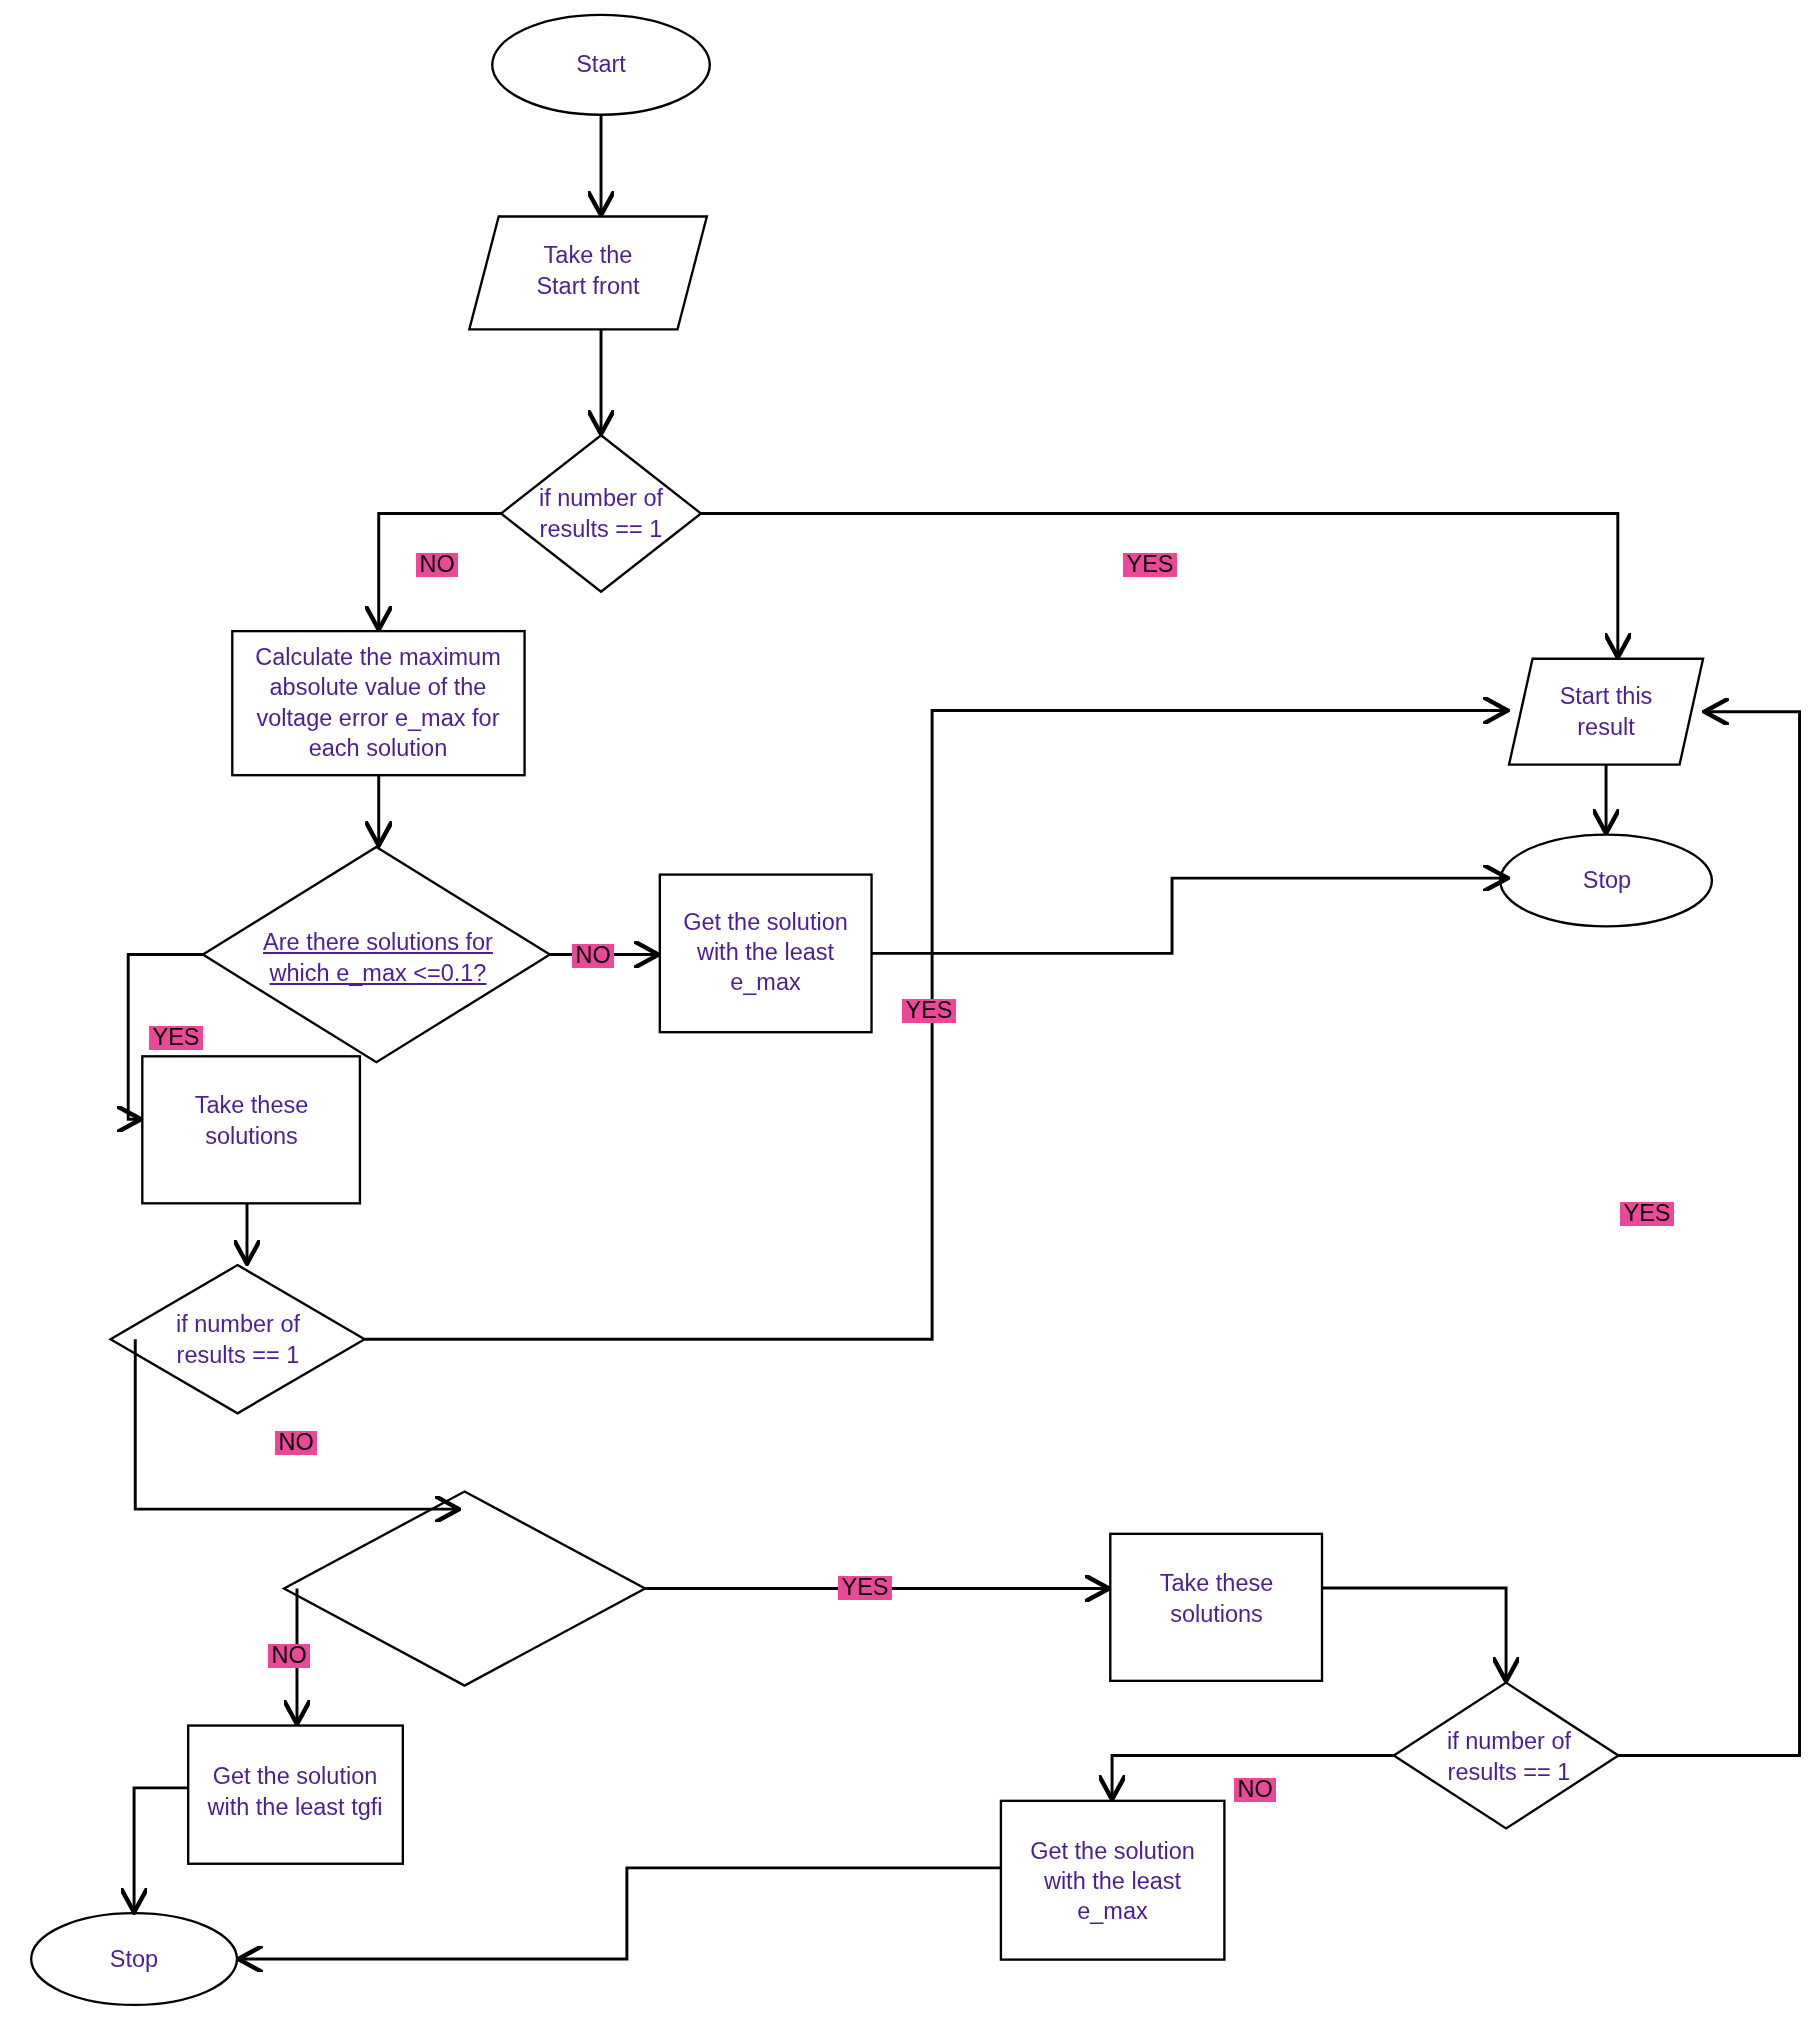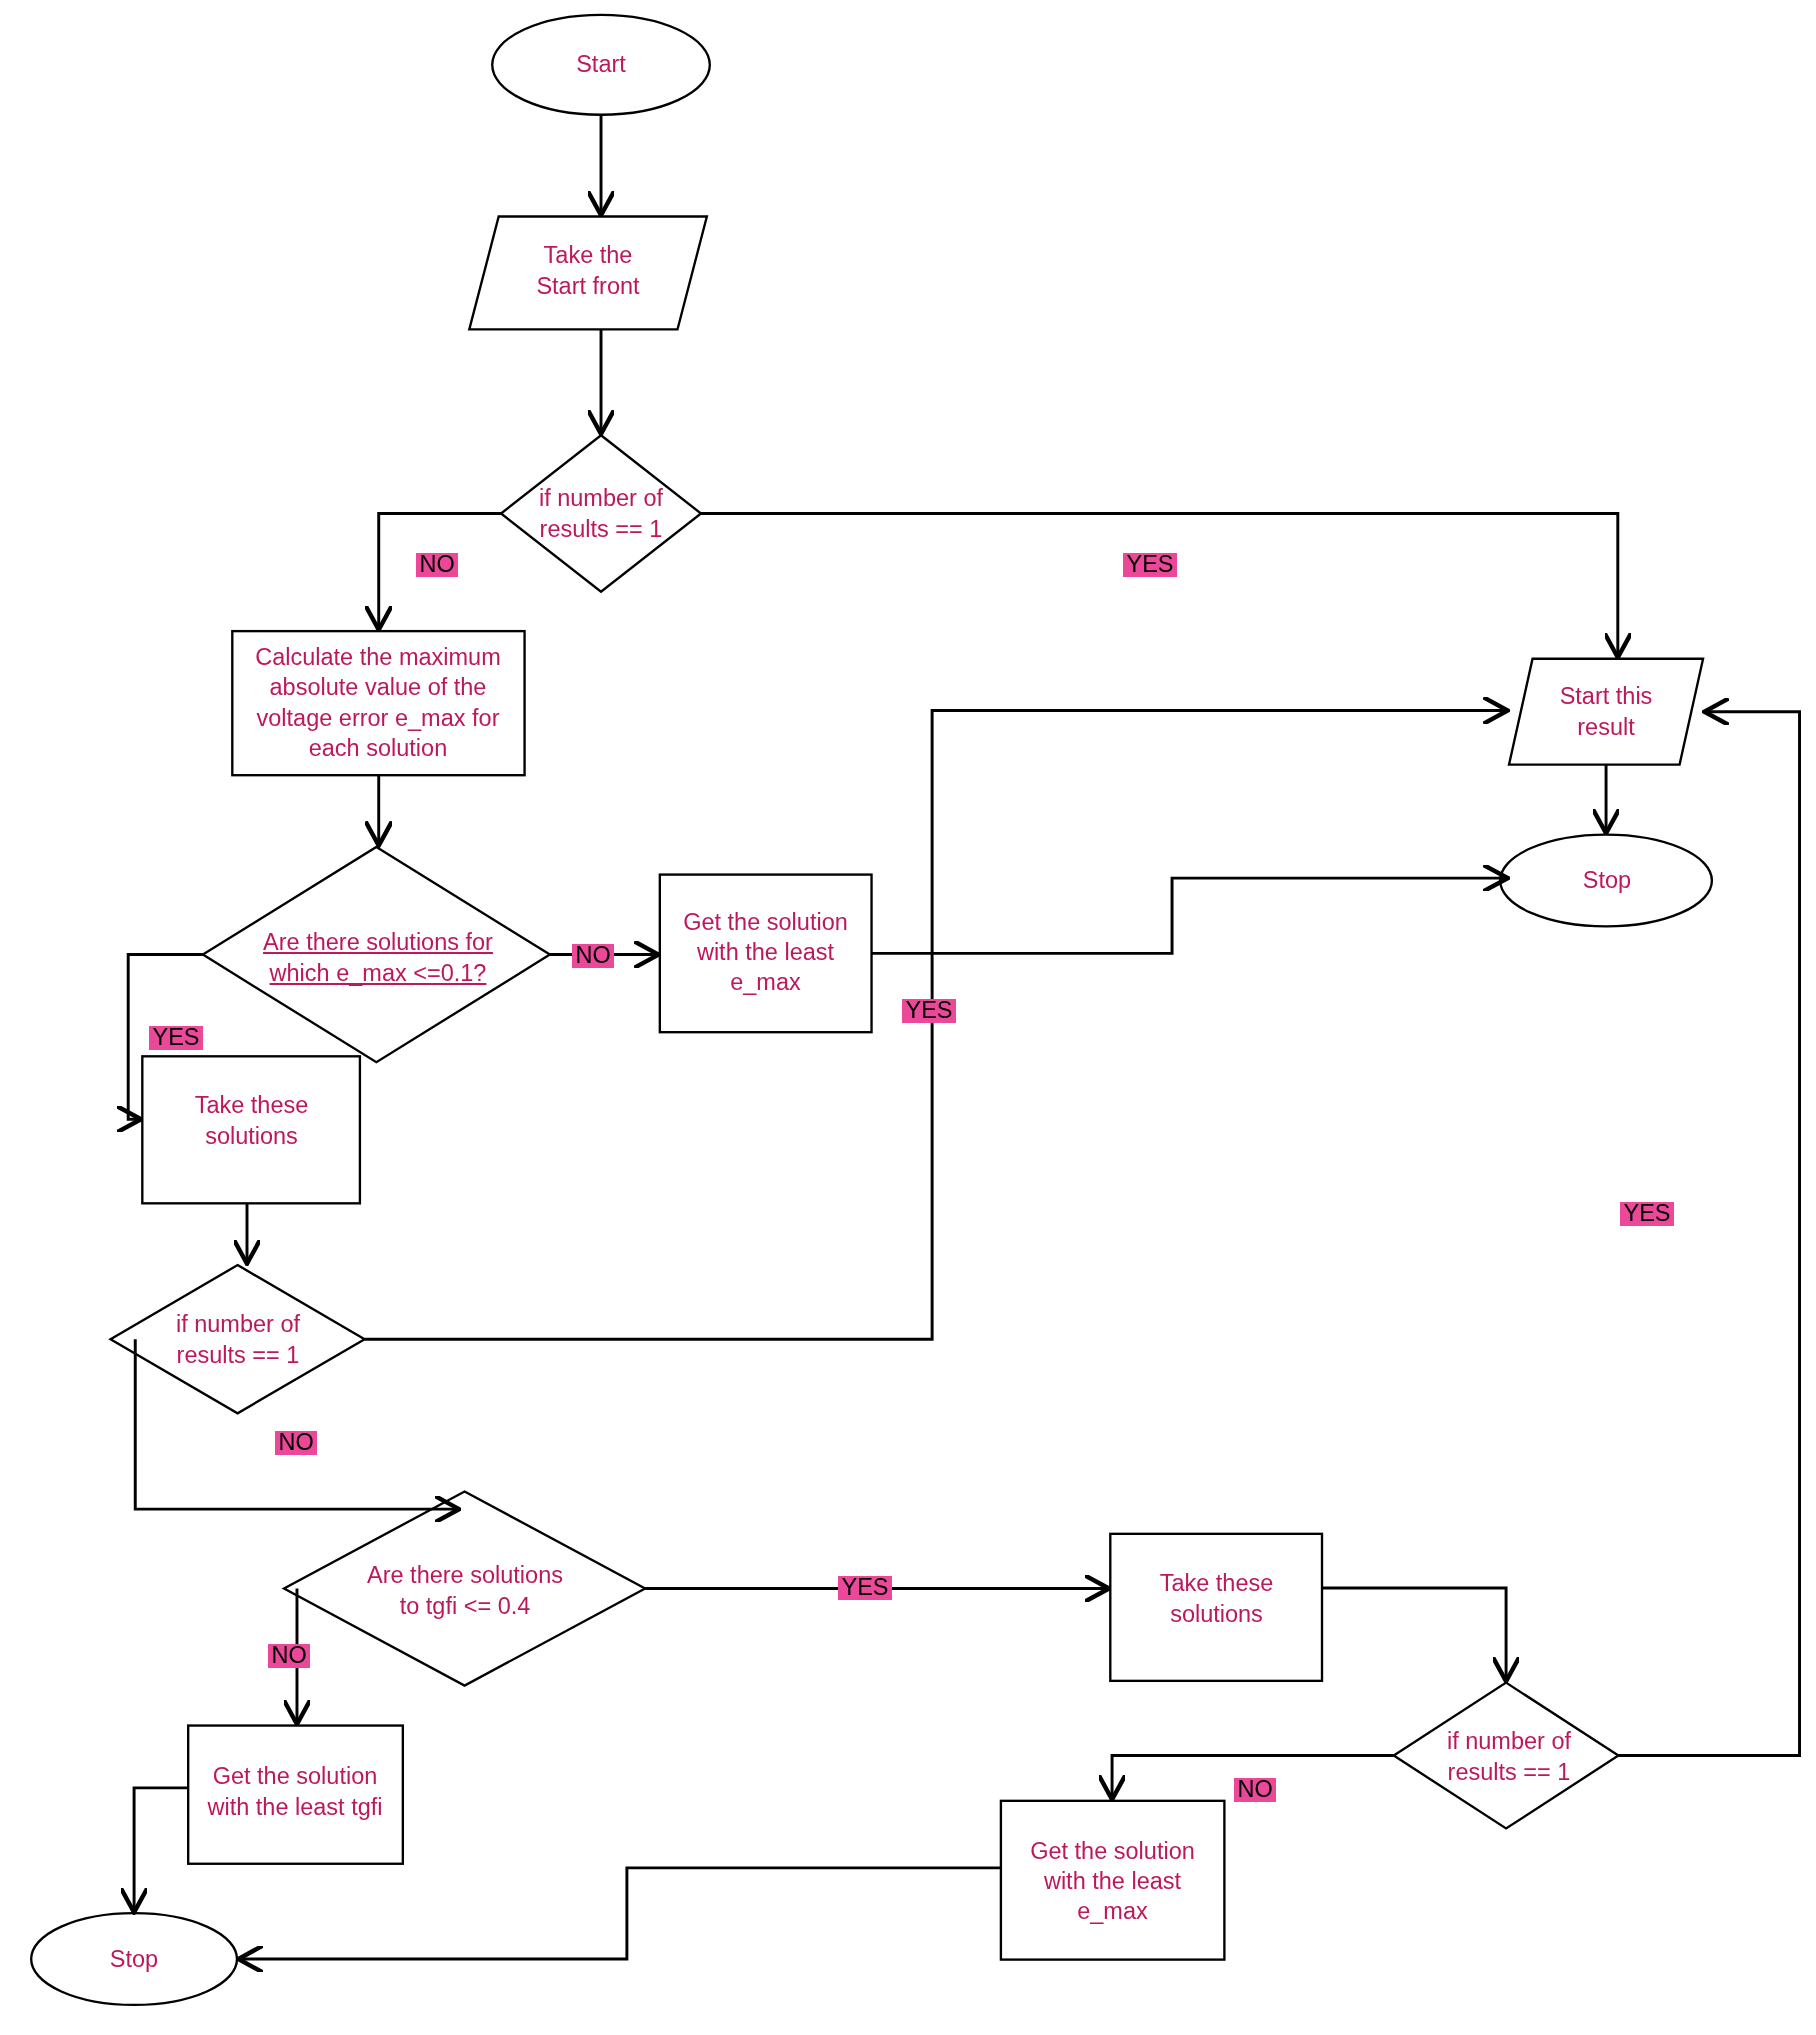--- a/index.html
+++ b/index.html
@@ -4,21 +4,21 @@
 <style>
   html,body{margin:0;padding:0;background:#ffffff;}
   body{font-family:"Liberation Sans",sans-serif;}
   #stage{position:relative;width:1816px;height:2035px;background:#ffffff;overflow:hidden;}
   svg#flow{position:absolute;left:0;top:0;width:1816px;height:2035px;}
   .shape-fill{fill:#ffffff;stroke:#000000;stroke-width:4;}
   .conn{stroke:#000000;stroke-width:5;fill:none;}
   .node-label{
     position:absolute;
     text-align:center;
-    color:#be185d;
+    color:#4c1d95;
     font-family:"Liberation Sans",sans-serif;
     font-size:23.5px;
     line-height:1.28;
     white-space:pre-line;
     display:flex;
     align-items:center;
     justify-content:center;
     pointer-events:none;
   }
   .edge-label{
@@ -140,22 +140,20 @@
   <div class="node-label" style="left:661px;top:899px;width:209px;height:106px;">Get the solution
 with the least
 e_max</div>
 
   <div class="node-label" style="left:144px;top:1085px;width:215px;height:71px;">Take these
 solutions</div>
 
   <div class="node-label" style="left:144px;top:1304px;width:188px;height:71px;">if number of
 results == 1</div>
 
-  <div class="node-label" style="left:328px;top:1555px;width:274px;height:71px;">Are there solutions
-to tgfi &lt;= 0.4</div>
 
   <div class="node-label" style="left:1112px;top:1563px;width:209px;height:71px;">Take these
 solutions</div>
 
   <div class="node-label" style="left:1415px;top:1721px;width:188px;height:71px;">if number of
 results == 1</div>
 
   <div class="node-label" style="left:189px;top:1756px;width:212px;height:71px;">Get the solution
 with the least tgfi</div>
 

